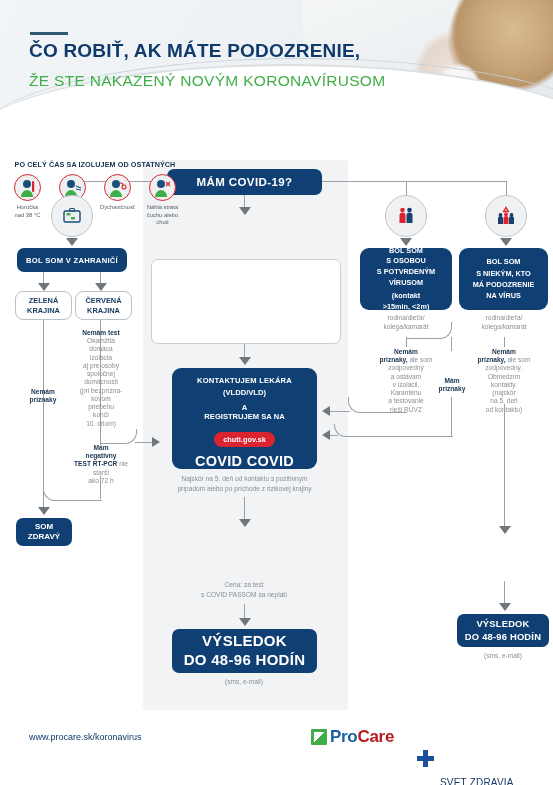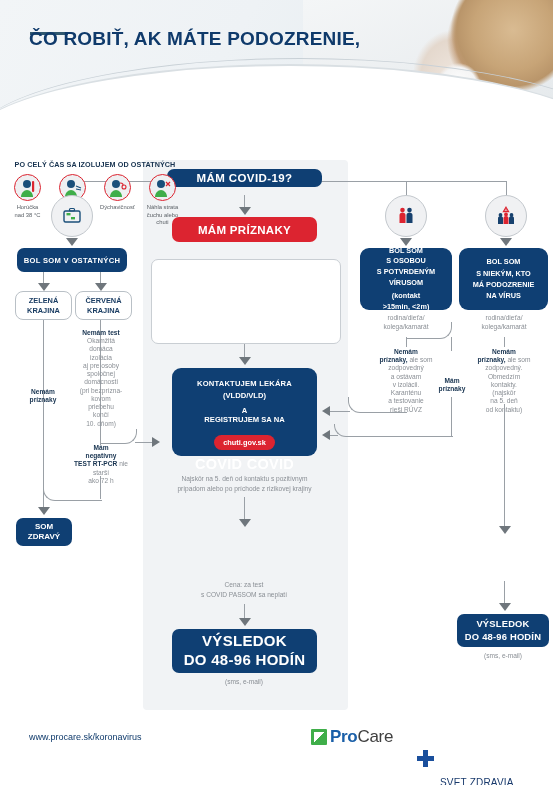--- a/index.html
+++ b/index.html
@@ -22,21 +22,21 @@
   .hdr-hair{position:absolute;right:0;top:0;width:120px;height:120px;
     background:radial-gradient(ellipse 80px 80px at 80px 30px,#d9bb92 0%,#c7a477 50%,#b9956a 70%,rgba(185,149,106,0) 78%);}
   .hdr-tissue{position:absolute;right:62px;top:58px;width:56px;height:58px;
     background:radial-gradient(ellipse 30px 30px at 24px 26px,#ffffff 0%,#f4f4f4 60%,rgba(244,244,244,0) 75%);
     transform:rotate(-18deg);}
   .hdr-swoosh{position:absolute;left:-40px;top:64px;width:660px;height:170px;
     border-radius:50%;border-top:2px solid #d9dfe3;background:#fff;}
   .hdr-swoosh2{position:absolute;left:-30px;top:58px;width:660px;height:170px;
     border-radius:50%;border-top:1px solid #c8d0d6;background:transparent;}
   .hdr-rule{position:absolute;left:30px;top:32px;width:38px;height:3px;background:#30586f;}
-  .hdr-t1{position:absolute;left:29px;top:28px;font-size:19px;font-weight:bold;color:#0f3a6b;letter-spacing:.2px;}
+  .hdr-t1{position:absolute;left:29px;top:40px;font-size:19px;font-weight:bold;color:#0f3a6b;letter-spacing:.2px;}
   .hdr-t2{position:absolute;left:29px;top:72px;font-size:15.5px;font-weight:normal;color:#3fae49;letter-spacing:.3px;}
 
   
   .flow{position:absolute;left:0;top:152px;width:553px;height:565px;}
   .center-panel{position:absolute;left:143px;top:8px;width:205px;height:550px;background:#f1f3f5;border-radius:4px;}
 
   .nbox{position:absolute;background:#0f3f73;color:#fff;border-radius:7px;
     display:flex;flex-direction:column;align-items:center;justify-content:center;
     text-align:center;font-weight:bold;box-sizing:border-box;}
   .rbox{position:absolute;background:#dc2430;color:#fff;border-radius:7px;
@@ -100,36 +100,36 @@
 
   <div class="header">
     <div class="hdr-photo">
       <div class="hdr-hair"></div>
       <div class="hdr-tissue"></div>
     </div>
     <div class="hdr-swoosh"></div>
     <div class="hdr-swoosh2"></div>
     <div class="hdr-rule"></div>
     <div class="hdr-t1">ČO ROBIŤ, AK MÁTE PODOZRENIE,</div>
+    <div class="hdr-t2">ŽE STE NAKAZENÝ NOVÝM KORONAVÍRUSOM</div>
   </div>
 
   <div class="flow">
     <div class="center-panel"></div>
 
     <div class="line hl" style="left:72px;top:29px;width:135px;"></div>
     <div class="line hl" style="left:285px;top:29px;width:222px;"></div>
     <div class="line vl" style="left:72px;top:29px;height:14px;"></div>
     <div class="line vl" style="left:406px;top:29px;height:14px;"></div>
     <div class="line vl" style="left:506px;top:29px;height:14px;"></div>
 
-    <div class="nbox" style="left:167px;top:17px;width:155px;height:18px;font-size:11.5px;letter-spacing:.4px;">MÁM COVID-19?</div>
+    <div class="nbox" style="left:167px;top:17px;width:155px;height:26px;font-size:11.5px;letter-spacing:.4px;">MÁM COVID-19?</div>
     <div class="line vl" style="left:244px;top:43px;height:12px;"></div>
     <div class="arrowdn" style="left:239px;top:55px;"></div>
 
-    <div class="rbox" style="left:172px;top:65px;width:145px;height:25px;font-size:11.5px;letter-spacing:.3px;">MÁM PRÍZNAKY</div>
 
     <div class="symcard"></div>
     <div class="symtitle">PO CELÝ ČAS SA IZOLUJEM OD OSTATNÝCH</div>
     <div class="symrow">
       <div class="symitem">
         <div class="symcirc">
           <svg width="22" height="22" viewBox="0 0 22 22">
               <circle cx="10" cy="7" r="4" fill="#1a4f7a"></circle>
               <path d="M4 20c0-4 3-7 6-7s6 3 6 7z" fill="#3fae49"></path>
               <rect x="15" y="4" width="2.2" height="11" rx="1.1" fill="#dc2430"></rect>
@@ -172,21 +172,21 @@
 
     <div class="circ" style="left:51px;top:43px;">
       <svg width="24" height="24" viewBox="0 0 24 24">
         <rect x="4" y="7" width="16" height="11" rx="1.5" fill="none" stroke="#1a4f7a" stroke-width="1.4"></rect>
         <rect x="9.5" y="4.5" width="5" height="2.5" rx="1" fill="none" stroke="#1a4f7a" stroke-width="1.2"></rect>
         <rect x="6.5" y="9" width="4" height="2.4" fill="#3fae49"></rect>
           <rect x="11" y="13" width="4" height="2.4" fill="#3fae49"></rect>
       </svg>
     </div>
     <div class="arrowdn" style="left:66px;top:86px;"></div>
-    <div class="nbox" style="left:17px;top:96px;width:110px;height:24px;font-size:7.6px;letter-spacing:.3px;">BOL SOM V OSTATNÝCH</div>
+    <div class="nbox" style="left:17px;top:96px;width:110px;height:24px;font-size:7.6px;letter-spacing:.3px;">BOL SOM V ZAHRANIČÍ</div>
 
     <div class="line vl" style="left:43px;top:120px;height:11px;"></div>
     <div class="arrowdn" style="left:38px;top:131px;"></div>
     <div class="line vl" style="left:100px;top:120px;height:11px;"></div>
     <div class="arrowdn" style="left:95px;top:131px;"></div>
 
     <div class="obox" style="left:15px;top:139px;width:57px;height:29px;font-size:7.4px;line-height:1.25;">ZELENÁ<br>KRAJINA</div>
     <div class="obox" style="left:75px;top:139px;width:57px;height:29px;font-size:7.4px;line-height:1.25;">ČERVENÁ<br>KRAJINA</div>
 
     <div class="line vl" style="left:43px;top:168px;height:187px;"></div>
@@ -208,21 +208,21 @@
     <div class="line vl" style="left:100px;top:324px;height:23px;"></div>
     <div class="curve" style="left:43px;top:336px;width:58px;height:12px;"></div>
 
     <div class="curveR" style="left:100px;top:277px;width:36px;height:14px;"></div>
     <div class="line hl" style="left:135px;top:290px;width:18px;"></div>
     <div class="arrowrt" style="left:152px;top:285px;"></div>
 
     <div class="line vl" style="left:244px;top:192px;height:13px;"></div>
     <div class="arrowdn" style="left:239px;top:205px;"></div>
 
-    <div class="nbox" style="left:172px;top:216px;width:145px;height:88px;border-radius:9px;justify-content:space-between;padding-top:11px;">
+    <div class="nbox" style="left:172px;top:216px;width:145px;height:101px;border-radius:9px;justify-content:flex-end;padding-top:11px;">
       <div style="font-size:7.6px;letter-spacing:.2px;">KONTAKTUJEM LEKÁRA</div>
       <div style="font-size:7.6px;margin-top:3px;">(VLDD/VLD)</div>
       <div style="font-size:7.6px;margin-top:6px;">A</div>
       <div style="font-size:7.6px;">REGISTRUJEM SA NA</div>
       <div style="margin-top:7px;"><span class="pill">chuti.gov.sk</span></div>
       <div style="font-size:14.5px;margin-top:6px;letter-spacing:.3px;">COVID COVID</div>
     </div>
 
     <div class="lbl" style="left:162px;top:322px;width:165px;line-height:1.45;">
       Najskôr na 5. deň od kontaktu s pozitívnym<br>prípadom alebo po príchode z rizikovej krajiny
@@ -316,21 +316,21 @@
     <div class="nbox" style="left:457px;top:462px;width:92px;height:33px;">
       <div style="font-size:9.4px;line-height:1.3;letter-spacing:.2px;">VÝSLEDOK<br>DO 48-96 HODÍN</div>
     </div>
     <div class="lbl" style="left:460px;top:500px;width:86px;">(sms, e-mail)</div>
   </div>
 
   <div class="foot">
     <div class="footurl">www.procare.sk/koronavirus</div>
     <div class="pc">
       <div class="pclogo"></div>
-      <div class="pctxt"><span style="color: rgb(26, 95, 168);">Pro</span><b style="color:#404040;font-weight:normal;">Care</b></div>
+      <div class="pctxt"><span style="color: rgb(26, 95, 168);">Pro</span><b style="color:#b91c1c;font-weight:bold;">Care</b></div>
     </div>
     <div class="sz">
       <div class="szcross">
         <i style="left:6px;top:0;width:5px;height:17px;"></i>
         <i style="left:0;top:6px;width:17px;height:5px;"></i>
       </div>
       <div class="sztxt">SVET ZDRAVIA</div>
     </div>
   </div>
 </div>

